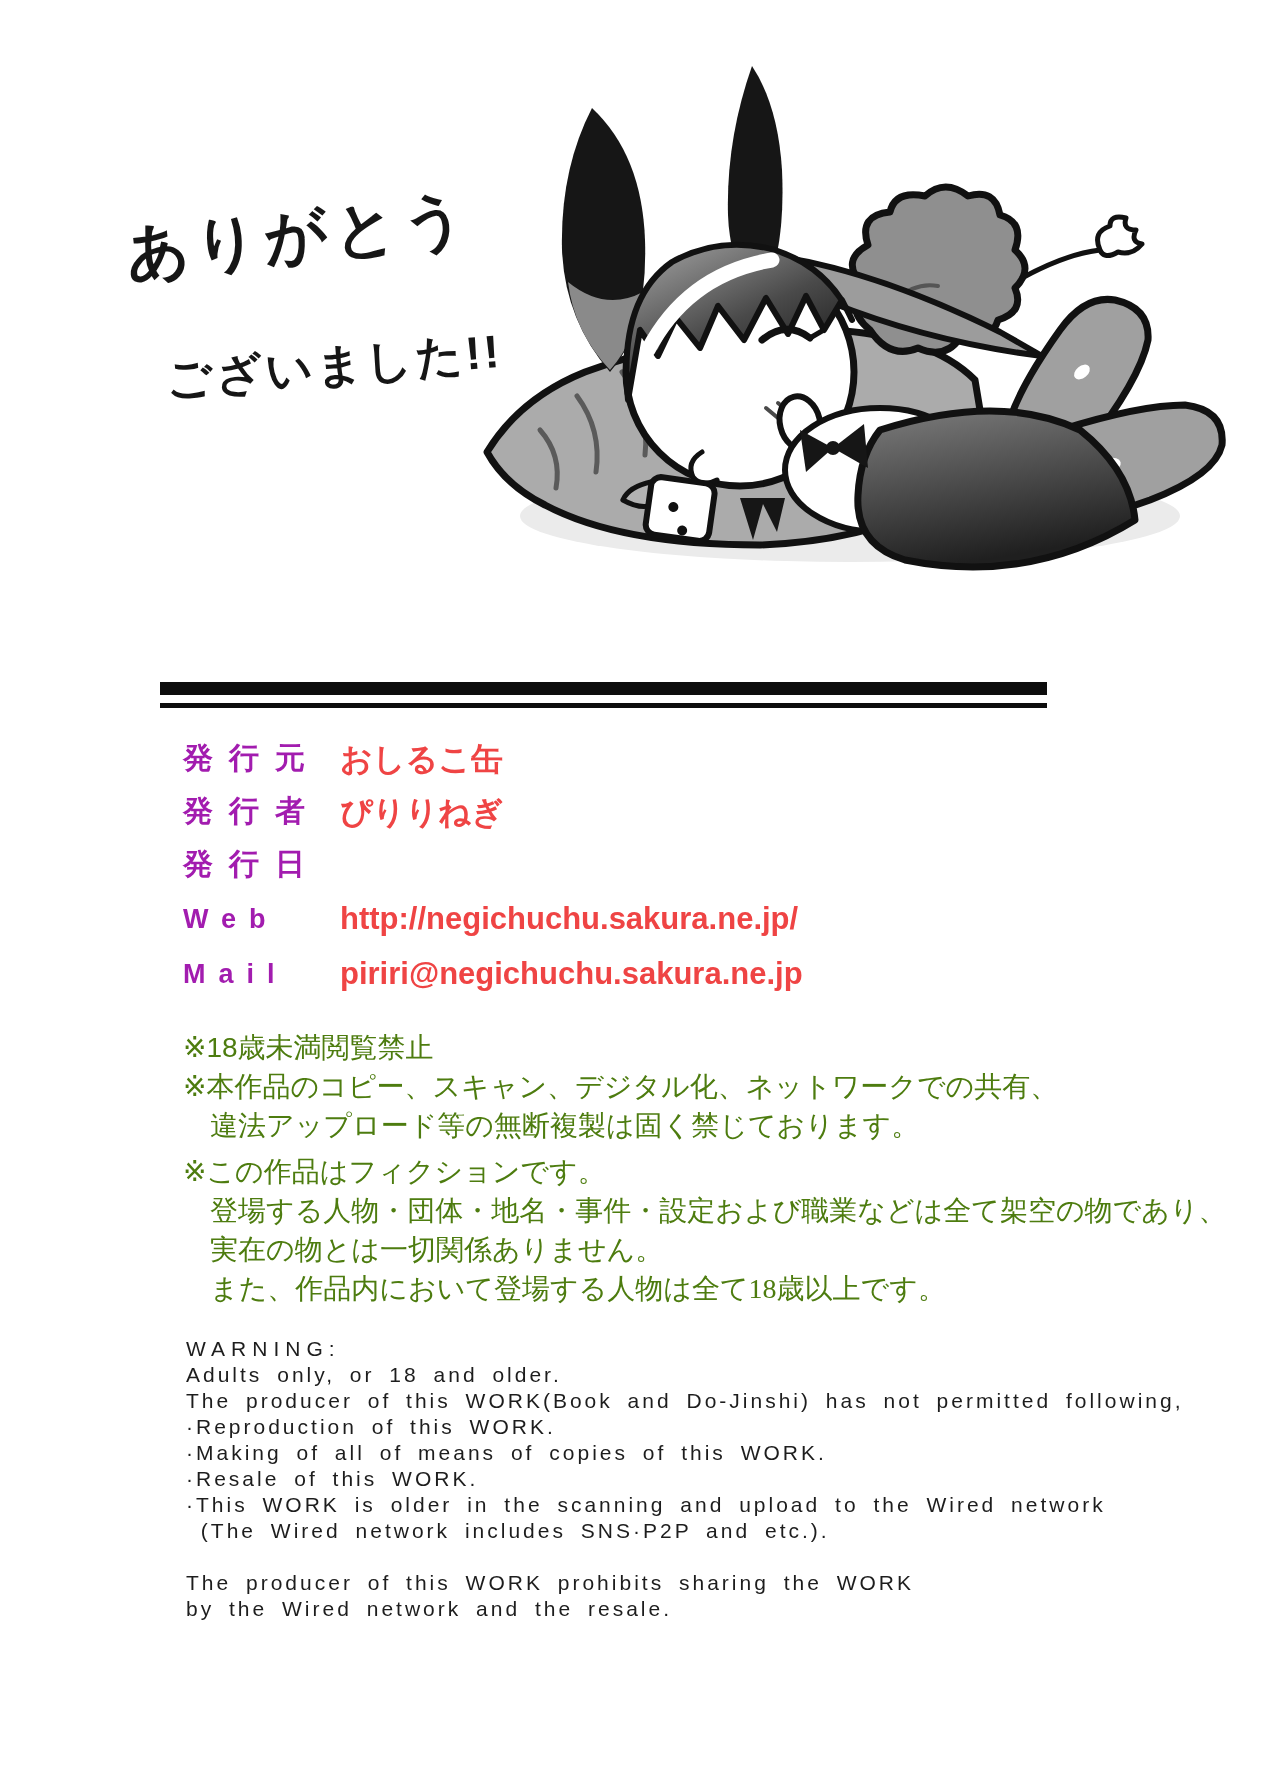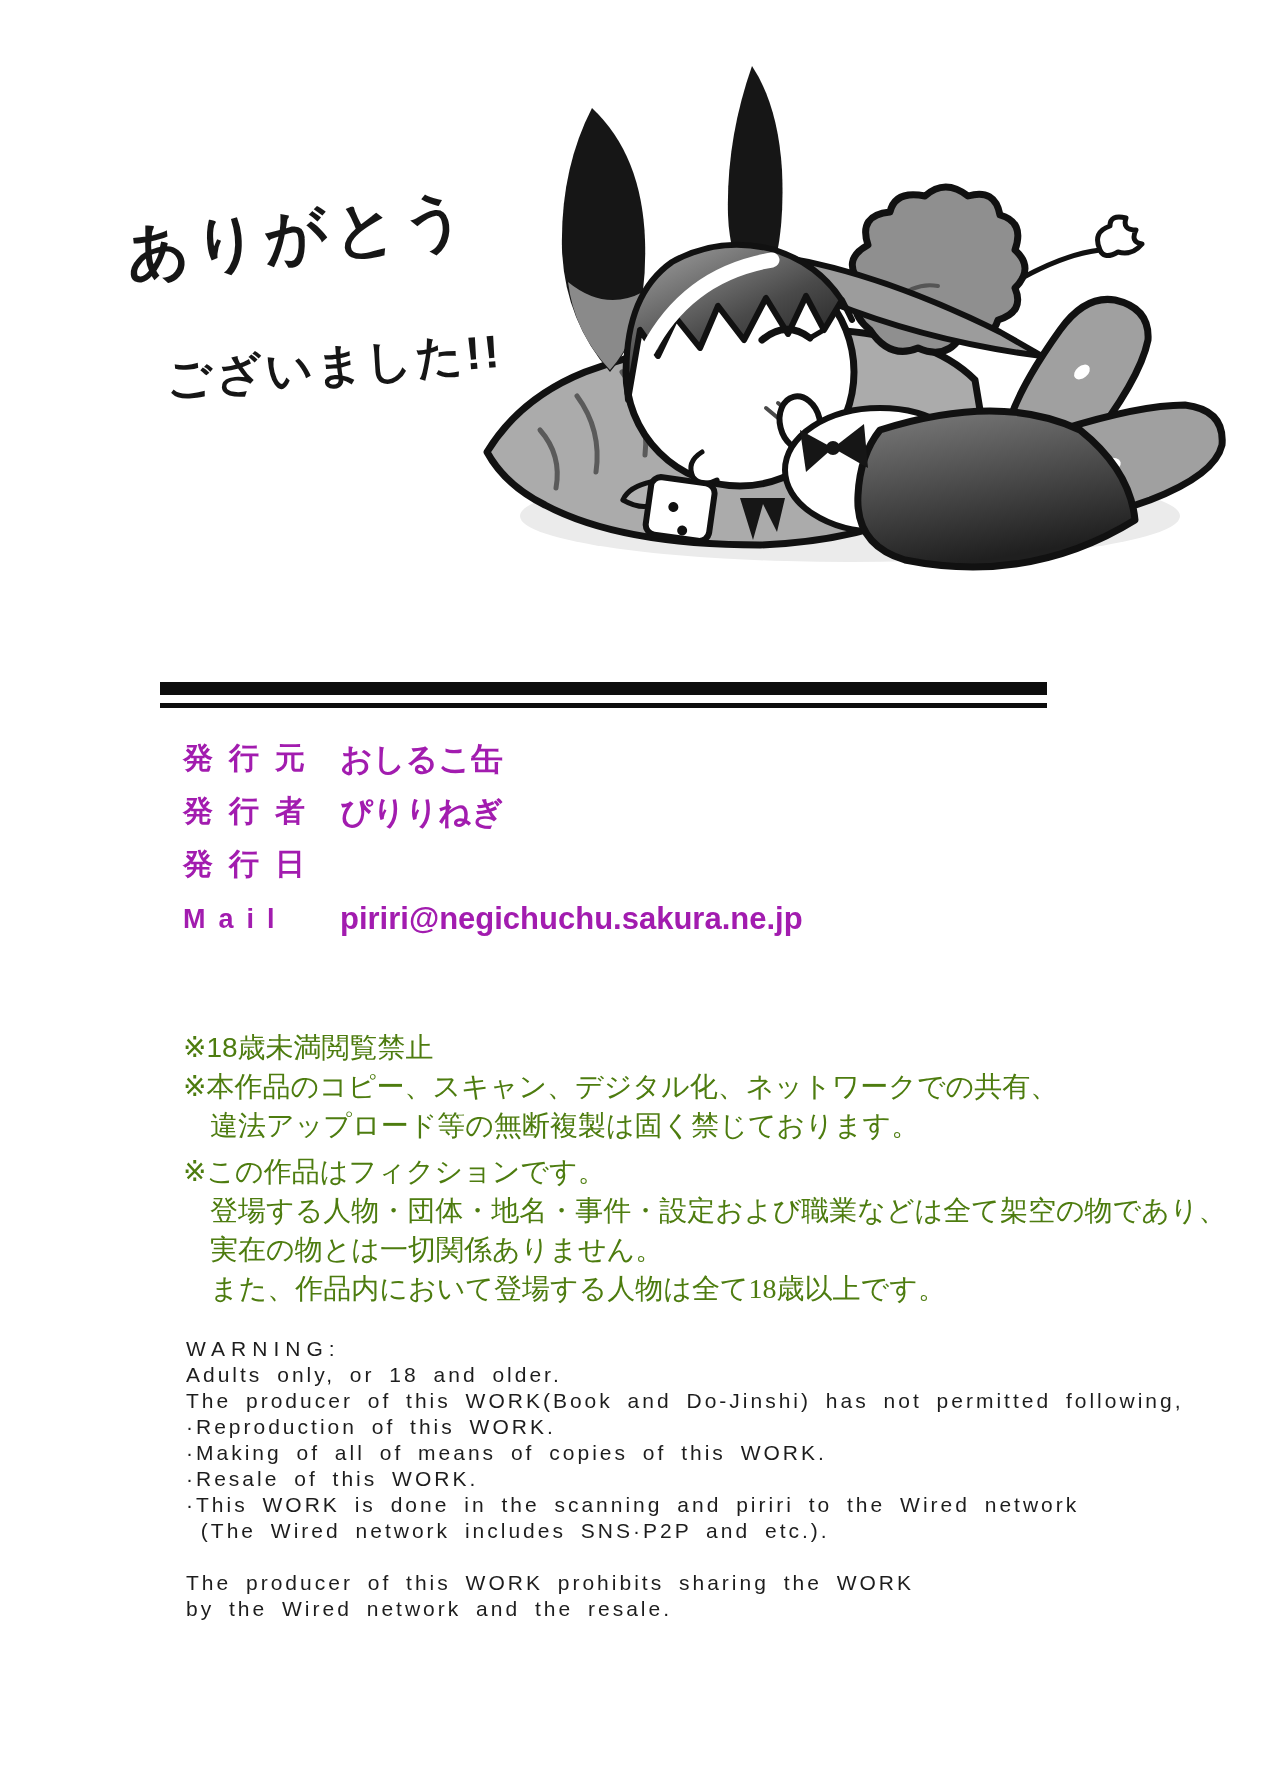--- a/index.html
+++ b/index.html
@@ -30,21 +30,21 @@
   .divider .bar-thick{height:13px;background:#0d0d0d;}
   .divider .bar-thin{height:5px;background:#0d0d0d;margin-top:8px;}
 
   
   .colophon{position:absolute;left:183px;top:738px;}
   .info-row{display:flex;align-items:flex-start;height:53px;}
   .info-row .lbl{
     width:157px;flex:0 0 157px;font-size:30px;font-weight:bold;
     letter-spacing:16px;color:#a21caf;white-space:nowrap;
   }
-  .info-row .val{font-size:32px;font-weight:600;color:#a21caf;white-space:nowrap;}
+  .info-row .val{font-size:32px;font-weight:600;color:#ef4444;white-space:nowrap;}
   .info-row.latin{margin-top:4px;height:51px;}
   .info-row.latin .lbl{font-size:27px;letter-spacing:13px;padding-top:3px;}
   .info-row.latin .val{font-size:31px;font-weight:bold;}
 
   
   .notice{position:absolute;left:183px;font-size:28px;line-height:39px;color:#4d7c0f;}
   .notice.block1{top:1028px;}
   .notice.block2{top:1152px;}
   .notice .line{white-space:nowrap;}
   .notice .indent{padding-left:27px;font-family:Liberation Serif, serif;}
@@ -153,20 +153,24 @@
       <span class="val">おしるこ缶</span>
     </div>
     <div class="info-row">
       <span class="lbl">発行者</span>
       <span class="val">ぴりりねぎ</span>
     </div>
     <div class="info-row">
       <span class="lbl">発行日</span>
     </div>
     <div class="info-row latin">
+      <span class="lbl">Web</span>
+      <span class="val">http://negichuchu.sakura.ne.jp/</span>
+    </div>
+    <div class="info-row latin">
       <span class="lbl">Mail</span>
       <span class="val">piriri@negichuchu.sakura.ne.jp</span>
     </div>
   </div>
 
   <div class="notice block1">
     <div class="line">※18歳未満閲覧禁止</div>
     <div class="line">※本作品のコピー、スキャン、デジタル化、ネットワークでの共有、</div>
     <div class="line indent">違法アップロード等の無断複製は固く禁じております。</div>
   </div>
@@ -178,20 +182,20 @@
     <div class="line indent">また、作品内において登場する人物は全て18歳以上です。</div>
   </div>
 
   <div class="warning">
     <div class="warn-line warn-title">WARNING:</div>
     <div class="warn-line">Adults only, or 18 and older.</div>
     <div class="warn-line">The producer of this WORK(Book and Do-Jinshi) has not permitted following,</div>
     <div class="warn-line">·Reproduction of this WORK.</div>
     <div class="warn-line">·Making of all of means of copies of this WORK.</div>
     <div class="warn-line">·Resale of this WORK.</div>
-    <div class="warn-line">·This WORK is done in the scanning and piriri to the Wired network</div>
+    <div class="warn-line">·This WORK is older in the scanning and upload to the Wired network</div>
     <div class="warn-line"> (The Wired network includes SNS·P2P and etc.).</div>
     <div class="warn-line"></div>
     <div class="warn-line">The producer of this WORK prohibits sharing the WORK</div>
     <div class="warn-line">by the Wired network and the resale.</div>
   </div>
 
 </div>
 
 </body></html>

